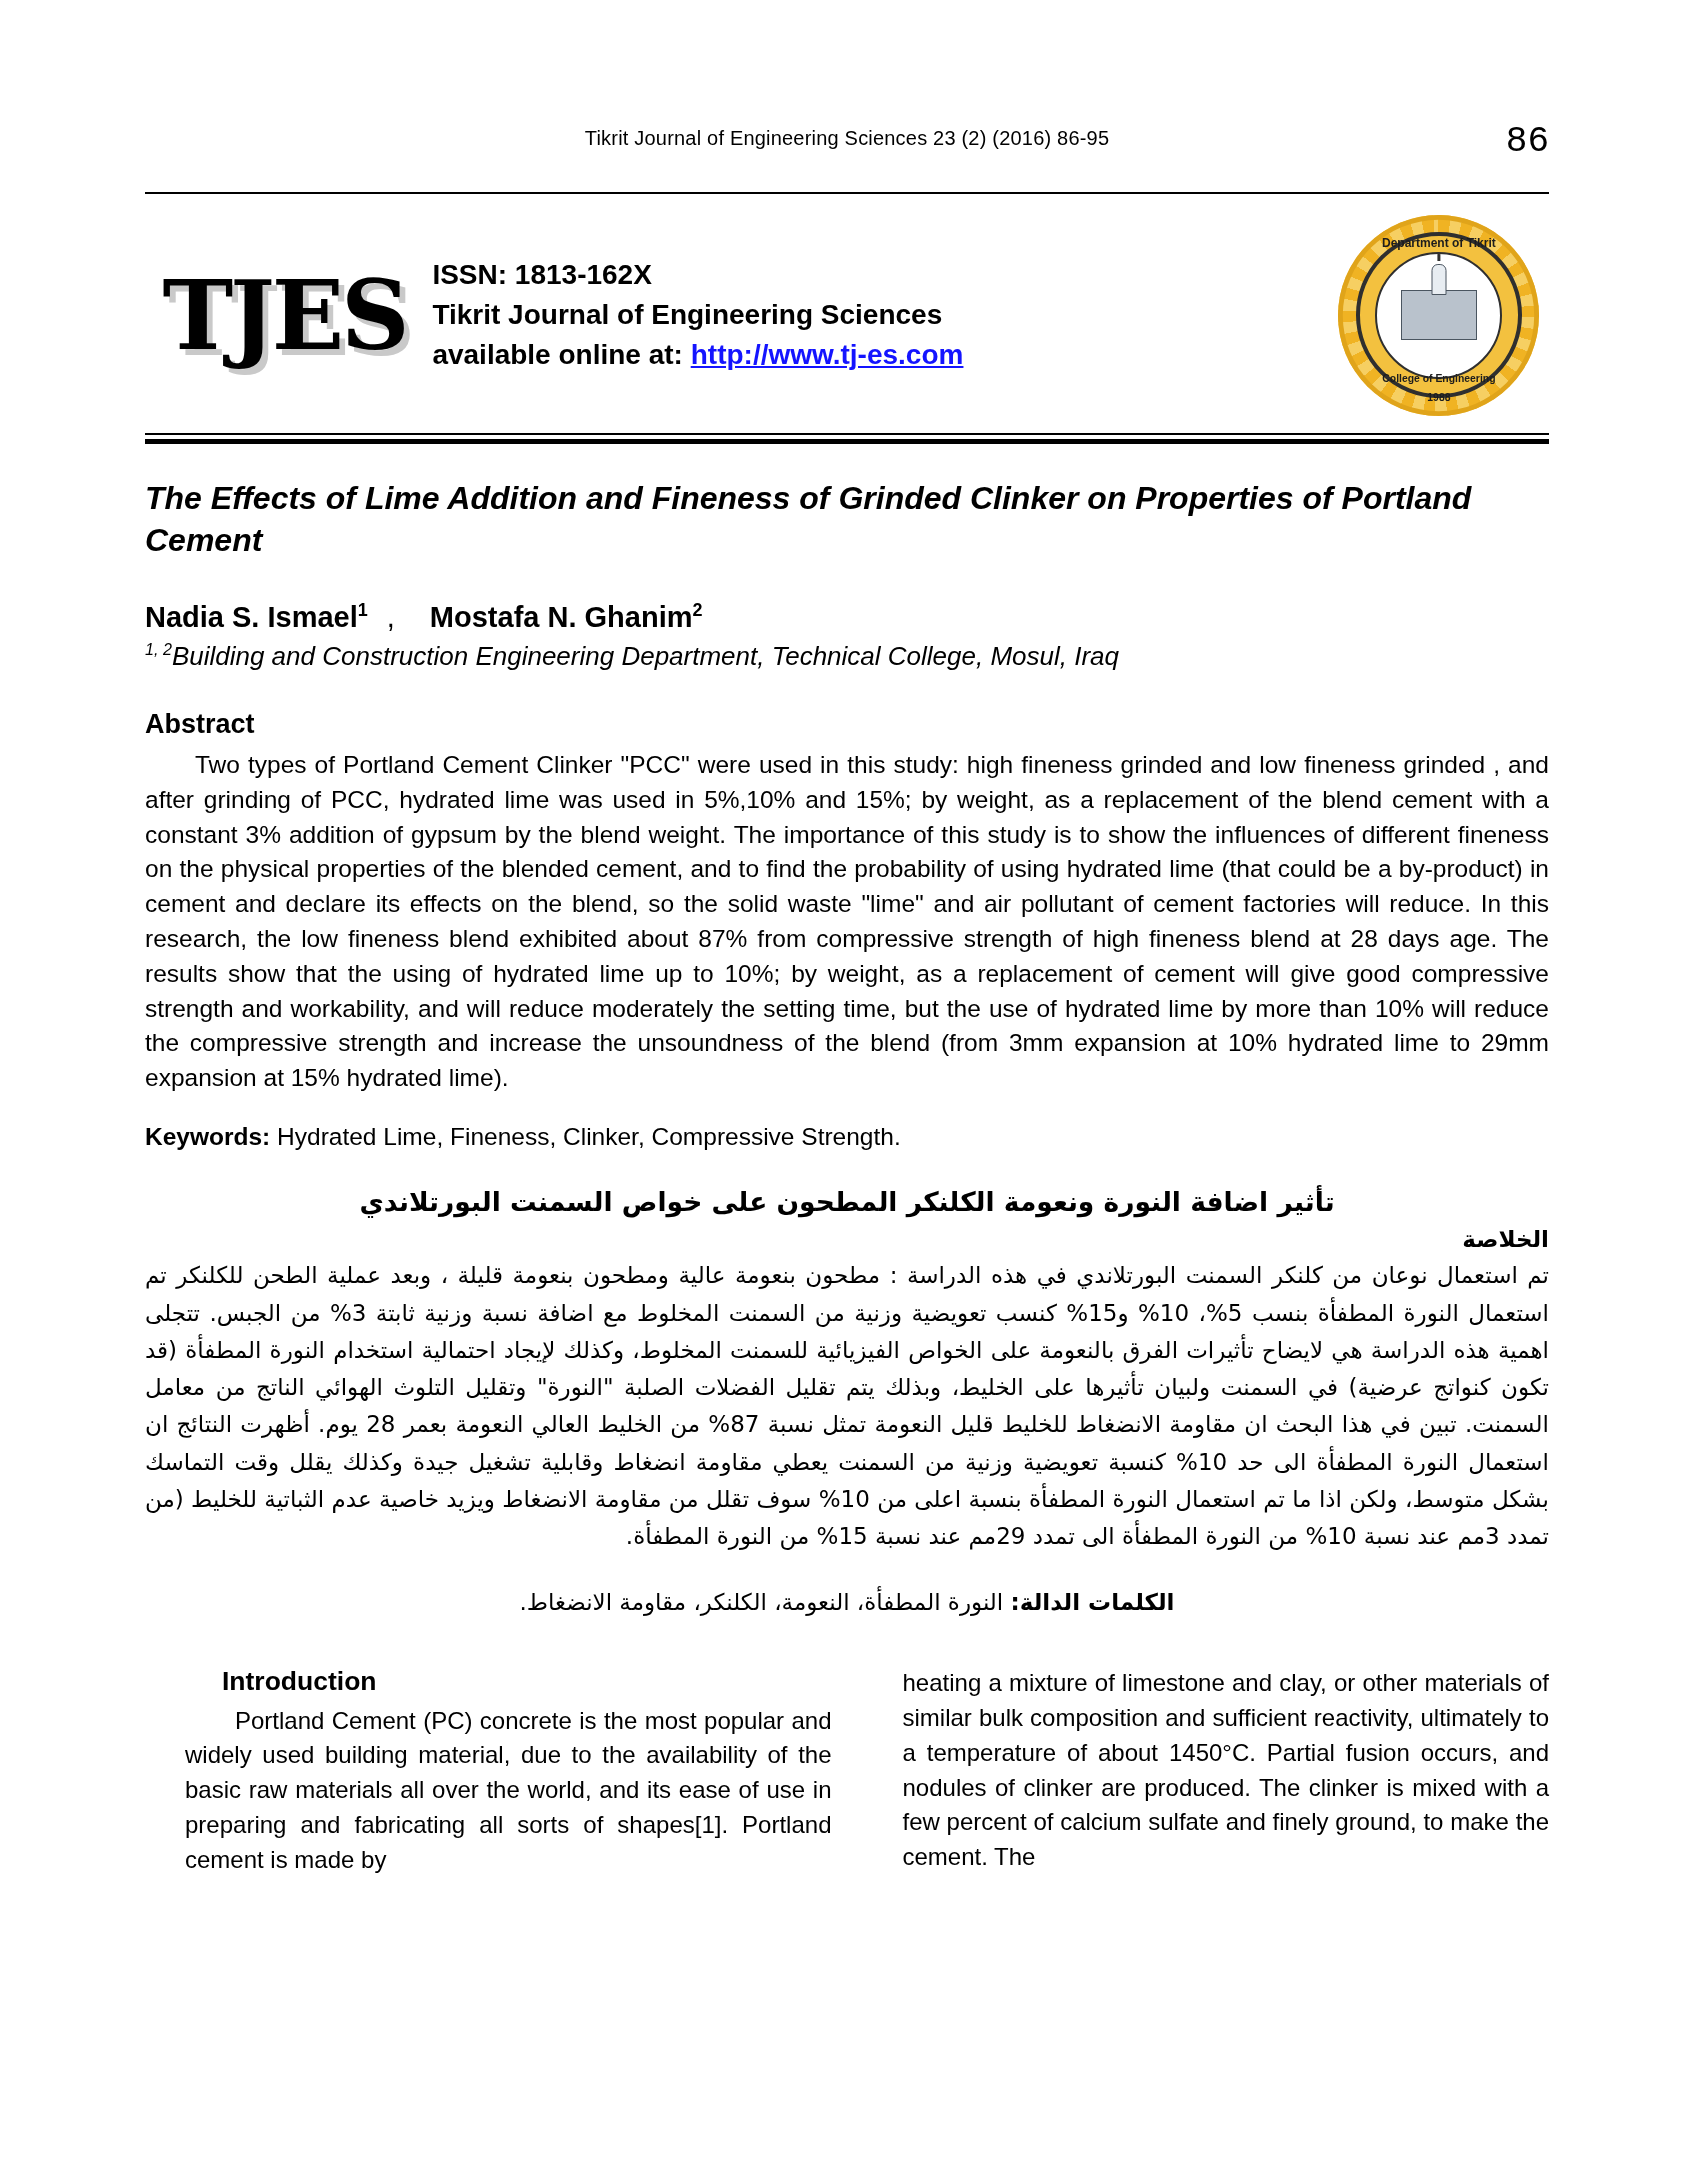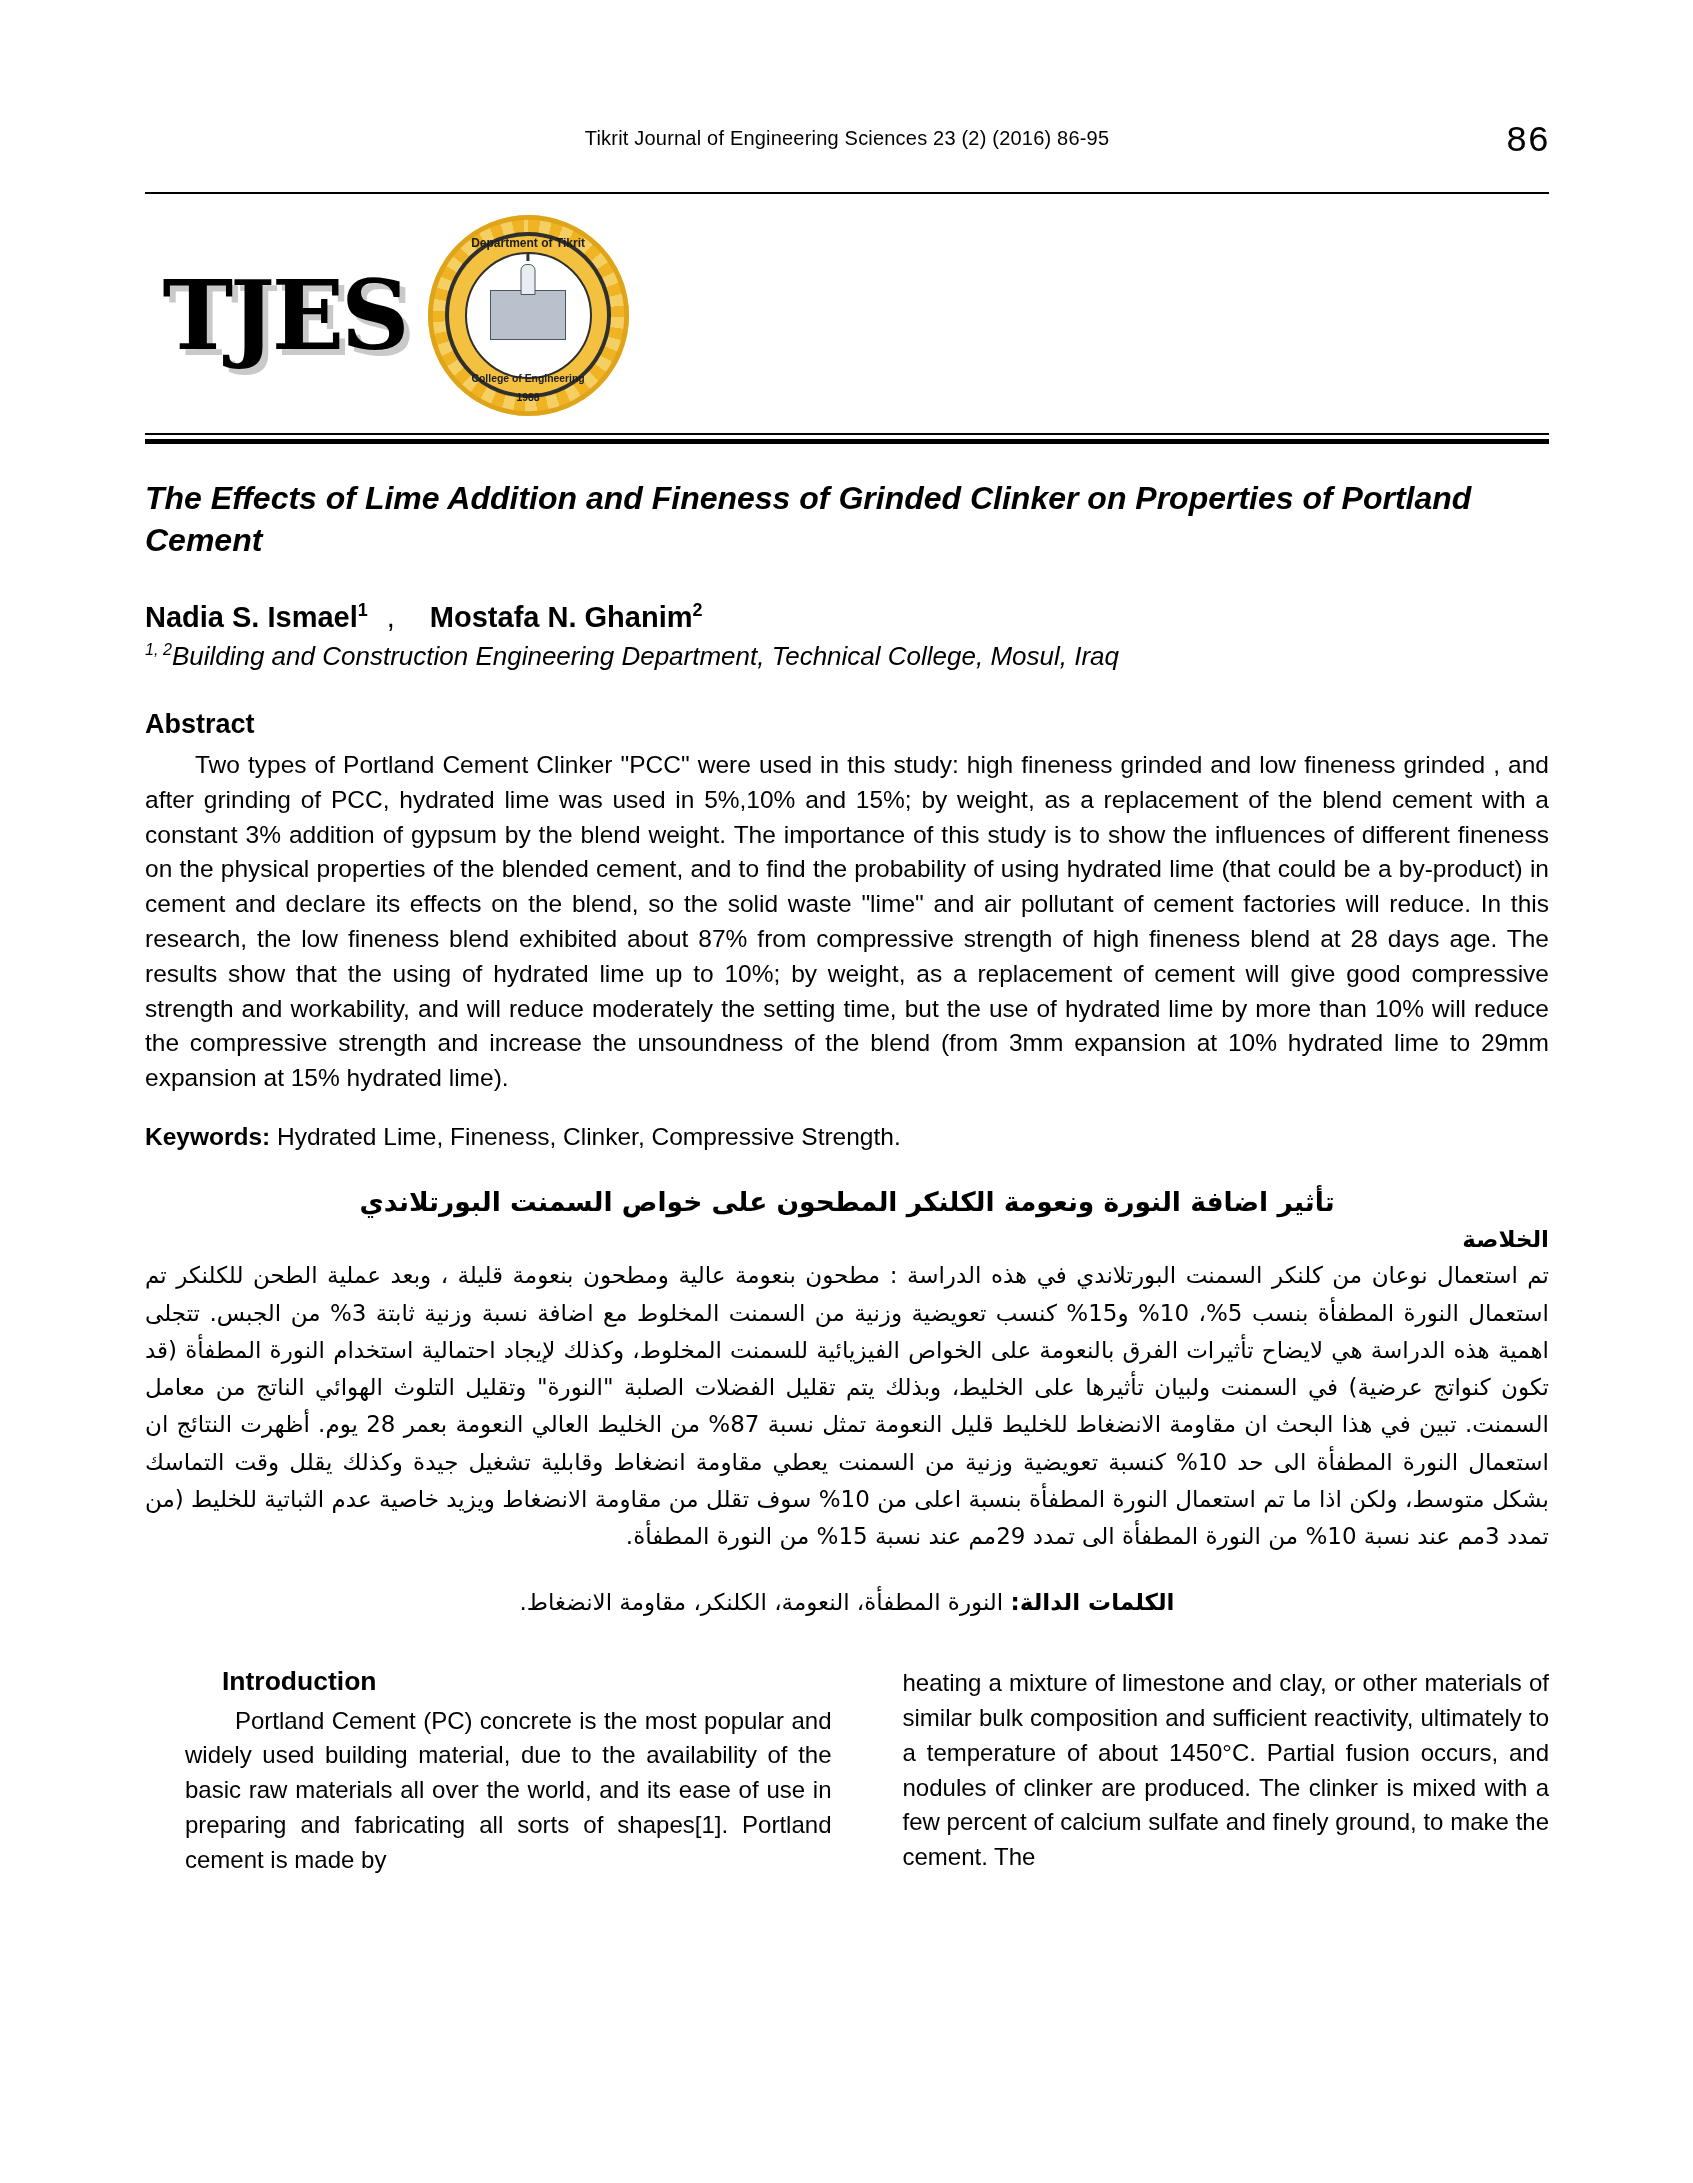--- a/index.html
+++ b/index.html
@@ -258,20 +258,27 @@
 
   <div class="runhead">
     <div class="journal-ref">Tikrit Journal of Engineering Sciences 23 (2) (2016) 86-95</div>
     <div class="page-number">86</div>
   </div>
 
   <div class="masthead-rule-top"></div>
 
   <div class="masthead">
     <div class="logo-tjes">TJES</div>
+    <div class="masthead-text">
+      <div>ISSN: 1813-162X</div>
+      <div>Tikrit Journal of Engineering Sciences</div>
+      <div>
+        <span>available online at: </span><a href="#">http://www.tj-es.com</a>
+      </div>
+    </div>
     <div class="univ-seal">
       <div class="seal-outer"></div>
       <div class="seal-mid"></div>
       <div class="seal-top-text">Department   of   Tikrit</div>
       <div class="seal-inner">
         <div class="seal-mast"></div>
         <div class="seal-building"></div>
       </div>
       <div class="seal-bottom-text">College of Engineering</div>
       <div class="seal-year">1988</div>

